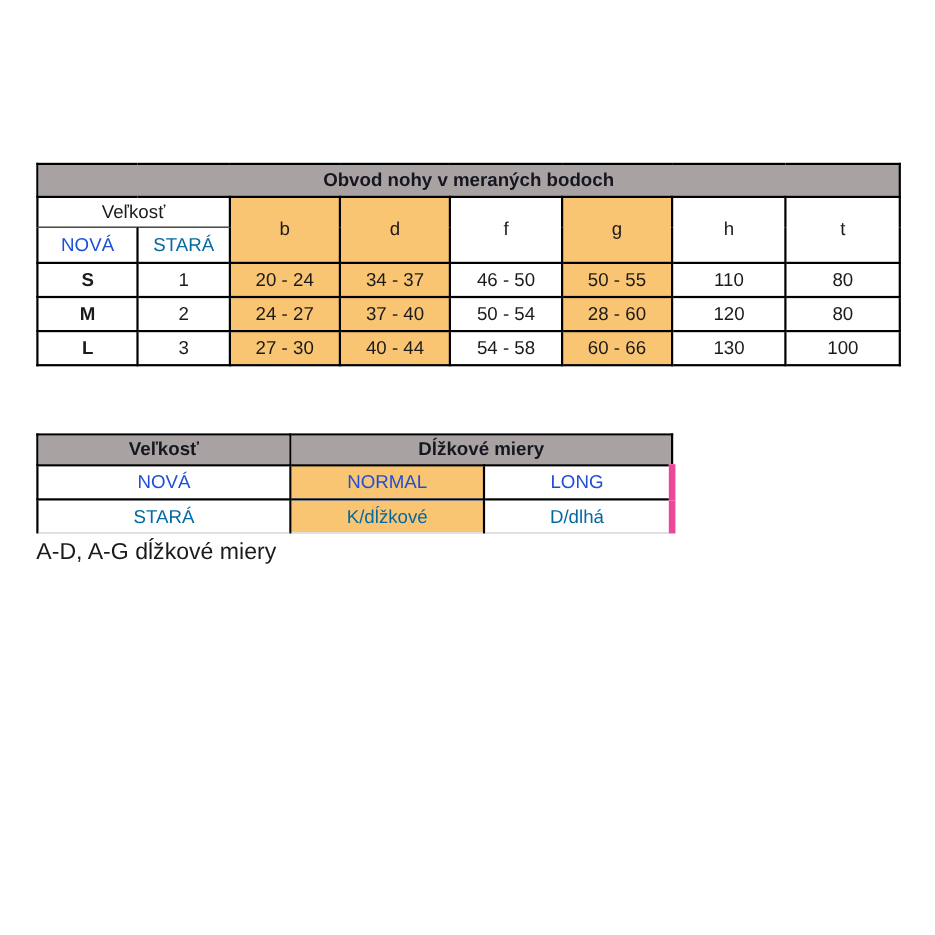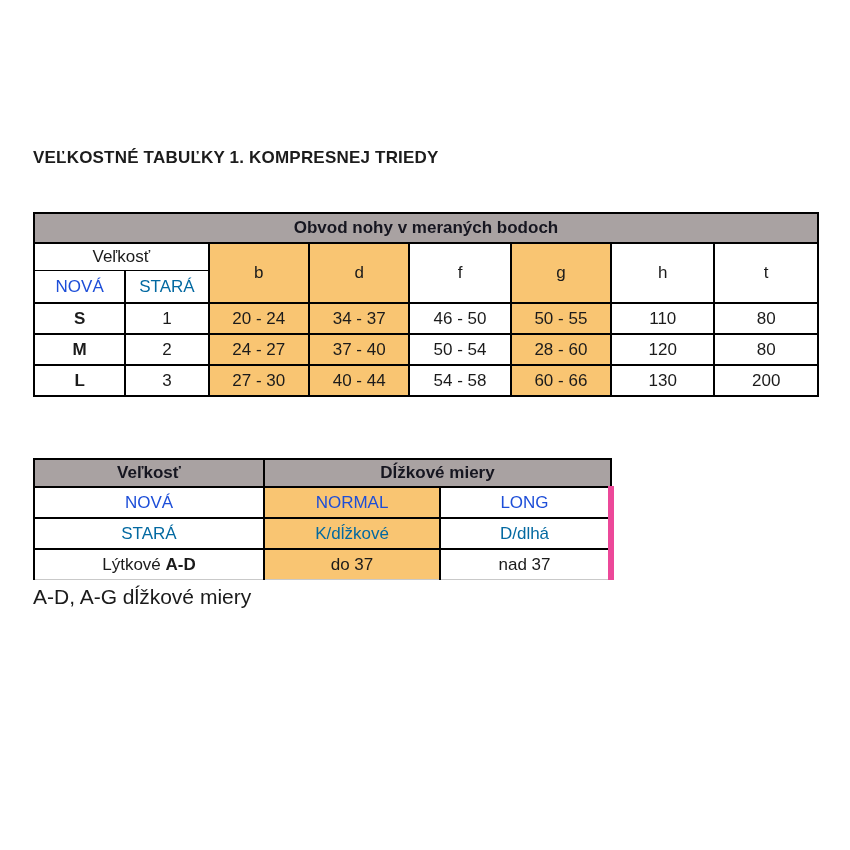--- a/index.html
+++ b/index.html
@@ -76,21 +76,20 @@
     margin-top: 5px;
     font-size: 21px;
     color: #1b1b1b;
   }
 </style>
 </head>
 <body>
 
 <div class="page">
 
-  <h1 class="title">VEĽKOSTNÉ TABUĽKY 1. KOMPRESNEJ TRIEDY</h1>
 
   <table class="t1">
     <colgroup>
       <col style="width:91px">
         <col style="width:83px">
       <col style="width:100px">
         <col style="width:100px">
         <col style="width:101px">
       <col style="width:100px">
         <col style="width:103px">
@@ -134,21 +133,21 @@
         <td>80</td>
       </tr>
       <tr class="data-row">
         <td class="bold">L</td>
         <td>3</td>
         <td class="orange">27 - 30</td>
         <td class="orange">40 - 44</td>
         <td>54 - 58</td>
         <td class="orange">60 - 66</td>
         <td>130</td>
-        <td>200</td>
+        <td>100</td>
       </tr>
     </tbody>
   </table>
 
   <table class="t2">
     <colgroup>
       <col style="width:230px">
         <col style="width:176px">
         <col style="width:171px">
     </colgroup>
@@ -160,23 +159,18 @@
       <tr>
         <td class="nova-txt">NOVÁ</td>
         <td class="orange nova-txt">NORMAL</td>
         <td class="nova-txt">LONG</td>
       </tr>
       <tr>
         <td class="gray-txt">STARÁ</td>
         <td class="orange gray-txt">K/dĺžkové</td>
         <td class="gray-txt">D/dlhá</td>
       </tr>
-      <tr>
-        <td><span>Lýtkové</span> <span class="bold">A-D</span></td>
-        <td class="orange">do 37</td>
-        <td>nad 37</td>
-      </tr>
     </tbody>
   </table>
 
   <div class="footnote">A-D, A-G dĺžkové miery</div>
 
 </div>
 
 </body></html>

